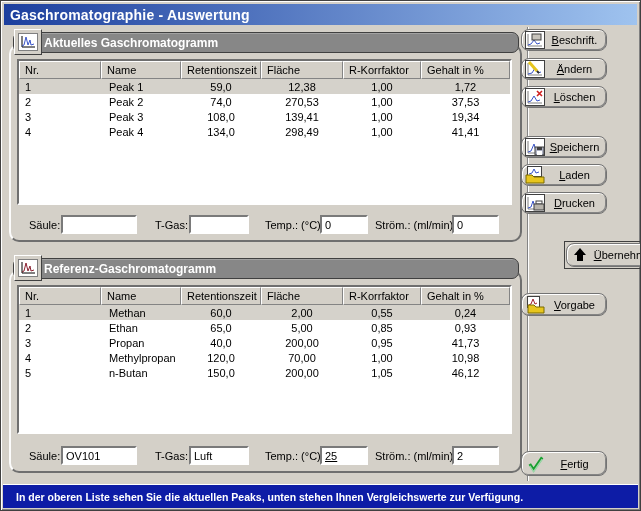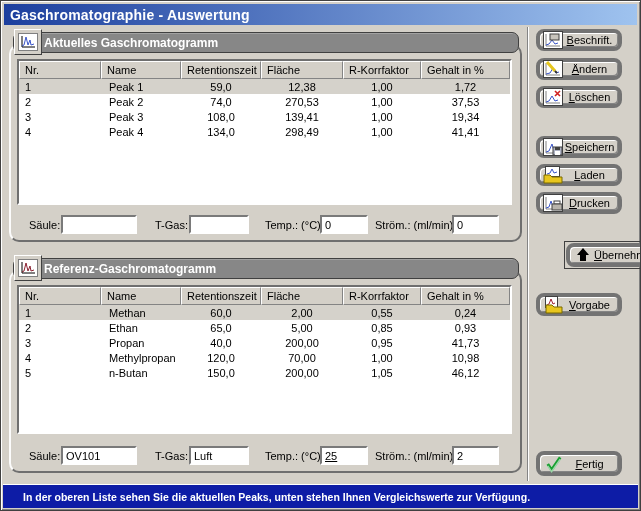--- a/index.html
+++ b/index.html
@@ -52,36 +52,36 @@
   .td.c5{flex:1;text-align:center}
 
   
   .fields{position:absolute;left:0;right:0;bottom:6px;height:22px;font-size:11px;}
   .flabel{position:absolute;top:5px;white-space:nowrap;}
   .finput{position:absolute;top:1px;height:19px;box-sizing:border-box;background:#fff;
     border:2px solid;border-color:#7A7A7A #FFFFFF #FFFFFF #7A7A7A;
     font-family:"Liberation Sans",sans-serif;font-size:11px;padding:0 3px;outline:none;}
 
   
-  .btn{position:absolute;left:535px;width:86px;height:22px;display:flex;align-items:center;
-    background:var(--window-bg,#D4D0C8);border:4px solid #737373;border-radius:8px;
+  .btn{position:absolute;left:520px;width:86px;height:22px;display:flex;align-items:center;
+    background:var(--window-bg,#D4D0C8);border:1px solid #737373;border-radius:8px;
     box-shadow:inset 1px 1px 0 #FFFFFF, inset -1px -1px 0 #848484;
     font-family:"Liberation Sans",sans-serif;font-size:11px;color:#000;
     padding:0 3px 0 3px;cursor:default;}
   .bicon{width:21px;height:18px;flex:0 0 auto;display:flex;align-items:center;}
   .blabel{flex:1;text-align:center;white-space:nowrap;}
   .defwrap{position:absolute;left:528px;top:240px;width:102px;height:28px;box-sizing:border-box;
     border:1px solid #404040;padding:1px;margin-left:35px;}
   .defwrap .btn{position:static;width:98px;height:24px;}
 
   
   .statusbar{position:absolute;left:2px;right:2px;bottom:2px;height:24px;box-sizing:border-box;
     background:var(--statusbar-bg,#0d1ca6);border-top:1px solid #FFFFFF;
     display:flex;align-items:center;color:#fff;font-weight:bold;font-size:10.5px;
-    padding-left:20px;white-space:nowrap;overflow:hidden;}
+    padding-left:13px;white-space:nowrap;overflow:hidden;}
 </style>
 </head>
 <body>
 
 <div class="window">
 
   <div class="titlebar">
     <span class="title">Gaschromatographie - Auswertung</span>
   </div>
 

